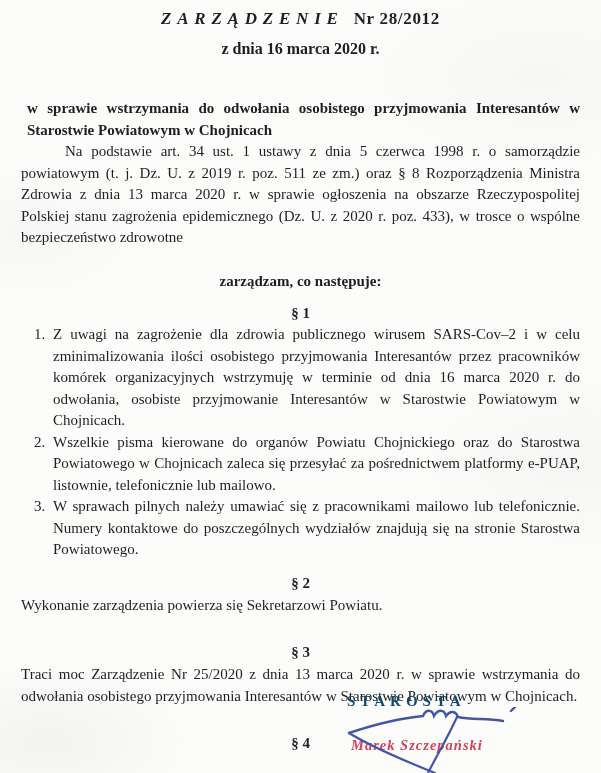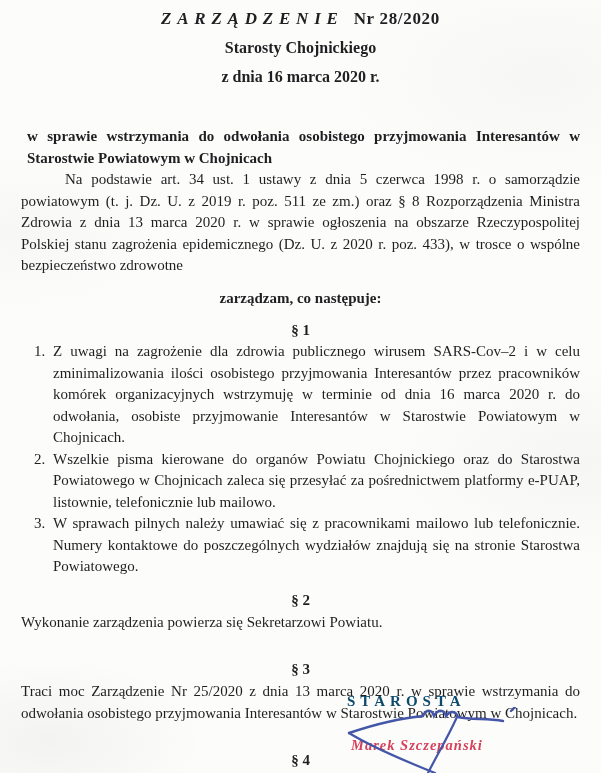--- a/index.html
+++ b/index.html
@@ -44,21 +44,21 @@
     text-align-last: left;
     margin-left: 6px;
   }
   .legal-basis {
     margin-top: 0;
     text-align: justify;
     text-align-last: left;
     text-indent: 44px;
   }
   .order-clause {
-    margin-top: 11px;
+    margin-top: 22px;
     text-align: center;
     font-weight: bold;
   }
   .para-heading {
     text-align: center;
     font-weight: bold;
     margin-top: 11px;
     line-height: 20px;
   }
   .para-heading.gap-lg { margin-top: 26px; }
@@ -100,23 +100,22 @@
 </style>
 </head>
 <body>
 
 <div class="scan-tint"></div>
 
 <div class="page">
 
   <div class="doc-header">
     <div class="doc-title">
-      <span class="spaced">ZARZĄDZENIE</span><span class="title-number">Nr 28/2020</span>
+      <span class="spaced">ZARZĄDZENIE</span><span class="title-number">Nr 28/2012</span>
     </div>
-    <div class="doc-subtitle">Starosty Chojnickiego</div>
     <div class="doc-date">z dnia 16 marca 2020 r.</div>
   </div>
 
   <div class="subject">w sprawie wstrzymania do odwołania osobistego przyjmowania Interesantów w Starostwie Powiatowym w Chojnicach</div>
 
   <div class="legal-basis">Na podstawie art. 34 ust. 1 ustawy z dnia 5 czerwca 1998 r. o samorządzie powiatowym (t. j. Dz. U. z 2019 r. poz. 511 ze zm.) oraz § 8 Rozporządzenia Ministra Zdrowia z dnia 13 marca 2020 r. w sprawie ogłoszenia na obszarze Rzeczypospolitej Polskiej stanu zagrożenia epidemicznego (Dz. U. z 2020 r. poz. 433), w trosce o wspólne bezpieczeństwo zdrowotne</div>
 
   <div class="order-clause">zarządzam, co następuje:</div>
 
   <div class="para-heading">§ 1</div>

